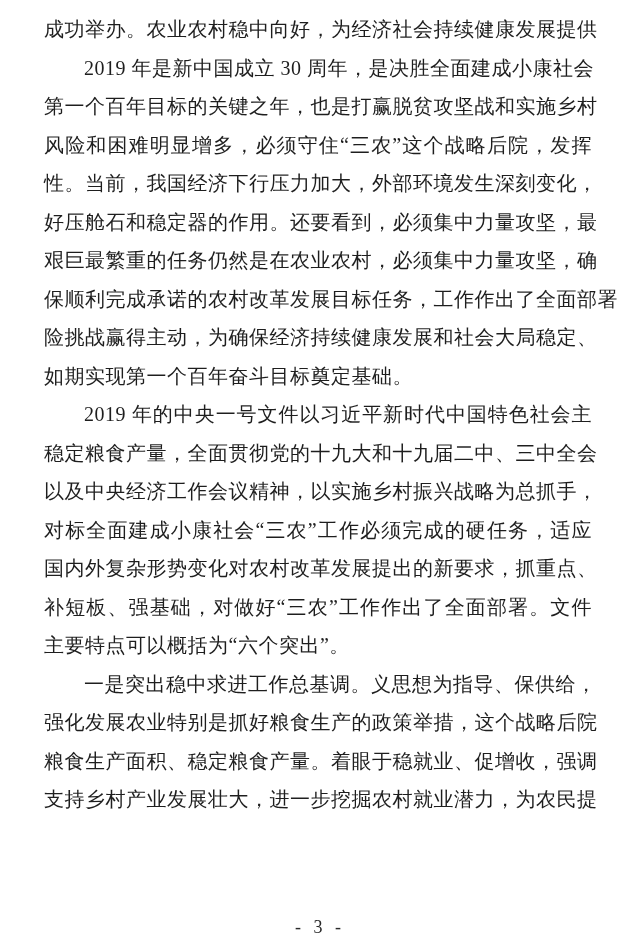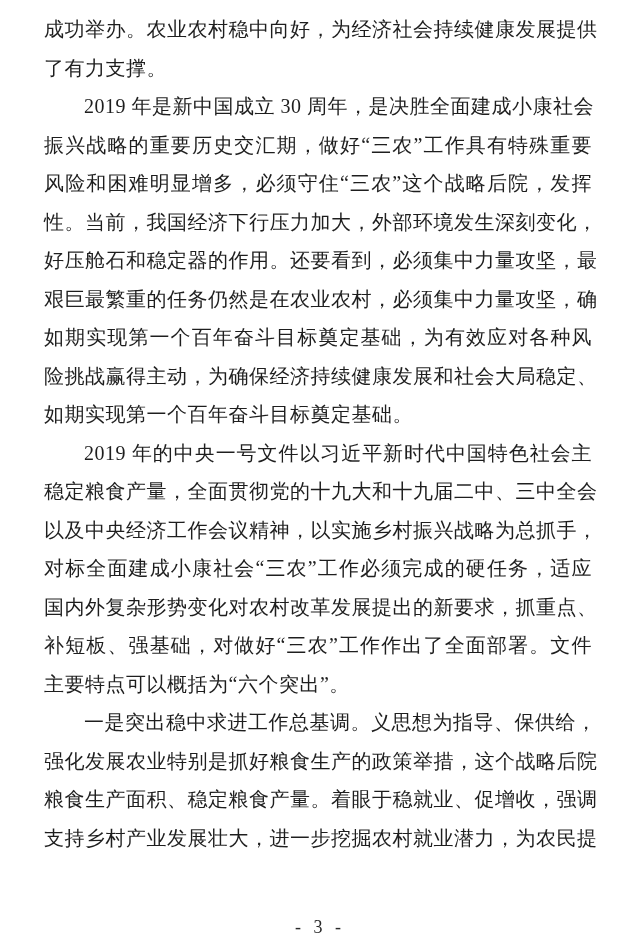--- a/index.html
+++ b/index.html
@@ -50,28 +50,27 @@
     letter-spacing: 4px;
     color: #2a2a2a;
   }
 </style>
 </head>
 <body>
 
 <div class="page">
   <div class="text-block">
       <div class="line">成功举办。农业农村稳中向好，为经济社会持续健康发展提供</div>
-      <div class="line no-fill">了有力支撑。</div>
       <div class="line indent">2019 年是新中国成立 30 周年，是决胜全面建成小康社会</div>
-      <div class="line">振兴战略的重要历史交汇期，做好“三农”工作具有特殊重要</div>
+      <div class="line">第一个百年目标的关键之年，也是打赢脱贫攻坚战和实施乡村</div>
       <div class="line">风险和困难明显增多，必须守住“三农”这个战略后院，发挥</div>
       <div class="line">性。当前，我国经济下行压力加大，外部环境发生深刻变化，</div>
       <div class="line">好压舱石和稳定器的作用。还要看到，必须集中力量攻坚，最</div>
       <div class="line">艰巨最繁重的任务仍然是在农业农村，必须集中力量攻坚，确</div>
-      <div class="line">如期实现第一个百年奋斗目标奠定基础，为有效应对各种风</div>
+      <div class="line">保顺利完成承诺的农村改革发展目标任务，工作作出了全面部署</div>
       <div class="line">险挑战赢得主动，为确保经济持续健康发展和社会大局稳定、</div>
       <div class="line no-fill">如期实现第一个百年奋斗目标奠定基础。</div>
       <div class="line indent">2019 年的中央一号文件以习近平新时代中国特色社会主</div>
       <div class="line">稳定粮食产量，全面贯彻党的十九大和十九届二中、三中全会</div>
       <div class="line">以及中央经济工作会议精神，以实施乡村振兴战略为总抓手，</div>
       <div class="line">对标全面建成小康社会“三农”工作必须完成的硬任务，适应</div>
       <div class="line">国内外复杂形势变化对农村改革发展提出的新要求，抓重点、</div>
       <div class="line">补短板、强基础，对做好“三农”工作作出了全面部署。文件</div>
       <div class="line no-fill">主要特点可以概括为“六个突出”。</div>
       <div class="line indent">一是突出稳中求进工作总基调。义思想为指导、保供给，</div>

